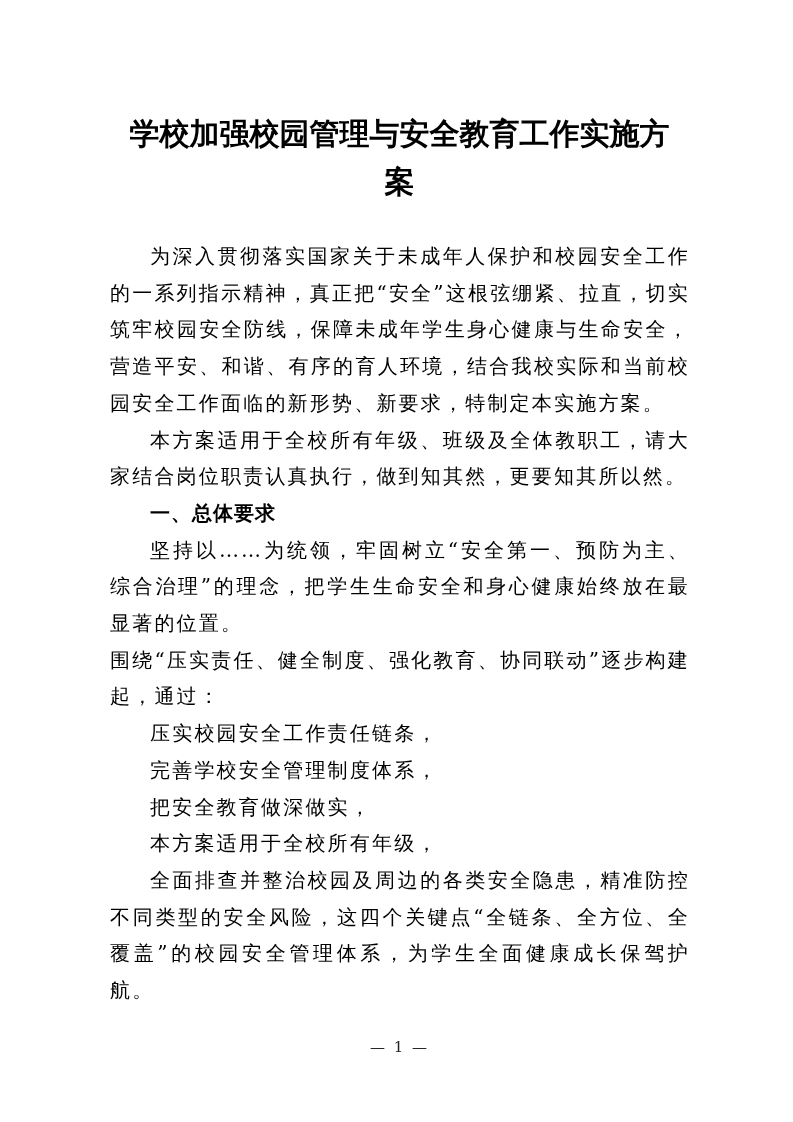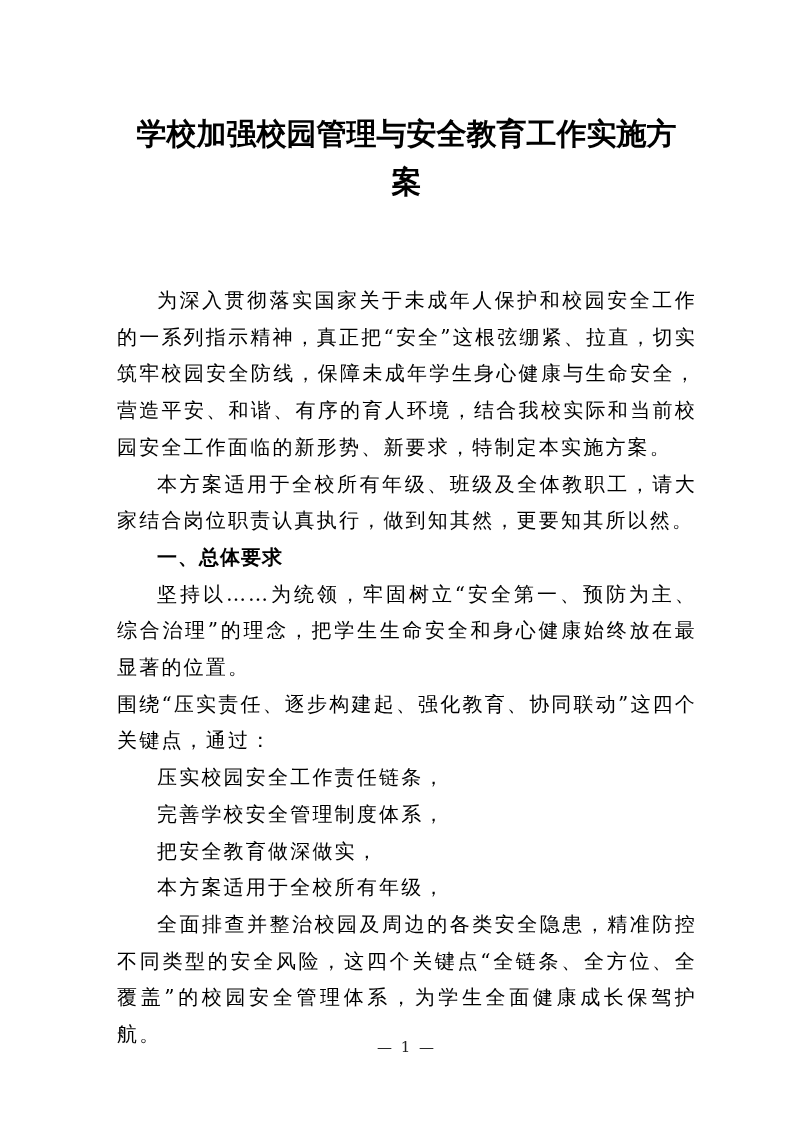--- a/index.html
+++ b/index.html
@@ -10,21 +10,21 @@
     body {
       width: 793px;
       height: 1122px;
       position: relative;
       overflow: hidden;
       color: #000000;
       font-family: "DejaVu Serif", "Liberation Serif", serif;
     }
     .page {
       position: absolute;
-      left: 10px; top: 0;
+      left: 3px; top: 0;
       width: 675px;
       height: 1122px;
       background: #ffffff;
     }
     .title {
       position: absolute;
       left: 100px;
       width: 593px;
       top: 110px;
       text-align: center;
@@ -35,21 +35,20 @@
       letter-spacing: 0px;
     }
     .body {
       position: absolute;
       left: 107px;
       top: 238px;
       width: 580px;
       font-size: 20px;
       line-height: 36.7px;
       letter-spacing: 2.2px;
-      margin-top: 44px;
     }
     .para {
       margin: 0;
       text-indent: 2em;
       text-align: justify;
     }
     .para.noindent {
       text-indent: 0;
     }
     .heading {
@@ -78,21 +77,21 @@
   <div class="title">
     <div>学校加强校园管理与安全教育工作实施方</div>
     <div>案</div>
   </div>
 
   <div class="body">
     <p class="para">为深入贯彻落实国家关于未成年人保护和校园安全工作的一系列指示精神，真正把“安全”这根弦绷紧、拉直，切实筑牢校园安全防线，保障未成年学生身心健康与生命安全，营造平安、和谐、有序的育人环境，结合我校实际和当前校园安全工作面临的新形势、新要求，特制定本实施方案。</p>
     <p class="para">本方案适用于全校所有年级、班级及全体教职工，请大家结合岗位职责认真执行，做到知其然，更要知其所以然。</p>
     <p class="heading">一、总体要求</p>
     <p class="para">坚持以……为统领，牢固树立“安全第一、预防为主、综合治理”的理念，把学生生命安全和身心健康始终放在最显著的位置。</p>
-    <p class="para noindent">围绕“压实责任、逐步构建起、强化教育、协同联动”这四个关键点，通过：</p>
+    <p class="para noindent">围绕“压实责任、健全制度、强化教育、协同联动”逐步构建起，通过：</p>
     <p class="para">压实校园安全工作责任链条，</p>
     <p class="para">完善学校安全管理制度体系，</p>
     <p class="para">把安全教育做深做实，</p>
     <p class="para">本方案适用于全校所有年级，</p>
     <p class="para">全面排查并整治校园及周边的各类安全隐患，精准防控不同类型的安全风险，这四个关键点“全链条、全方位、全覆盖”的校园安全管理体系，为学生全面健康成长保驾护航。</p>
   </div>
 
   <div class="page-number">— 1 —</div>
 </div>
 

